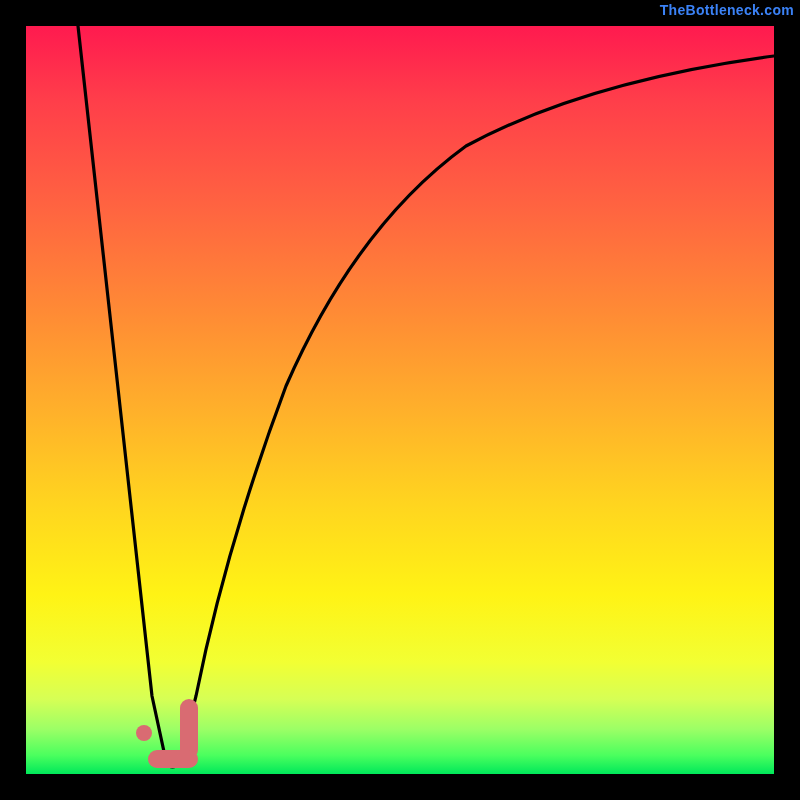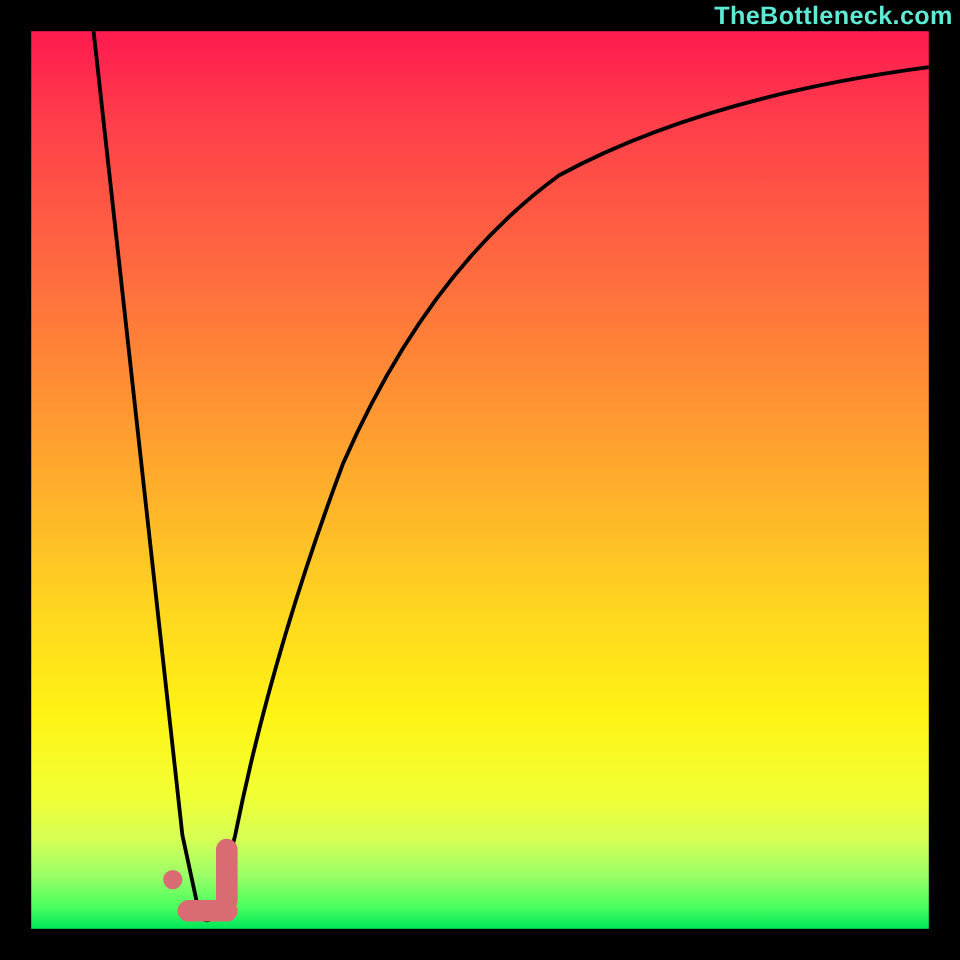--- a/index.html
+++ b/index.html
@@ -39,23 +39,23 @@
       #d6ff55 90%,
       #9cff66 94%,
       #4bff5e 97.5%,
       #00e85a 100%
     );
   }
   .watermark {
     position: absolute;
     right: 6px;
     top: 2px;
-    font-size: 21px;
+    font-size: 14px;
     font-weight: 600;
-    color: #5eead4;
+    color: #3b82f6;
     letter-spacing: 0.3px;
     user-select: none;
     margin-left: 42px;
   }
   svg.curve {
     position: absolute;
     left: 0;
     top: 0;
     width: 748px;
     height: 748px;

